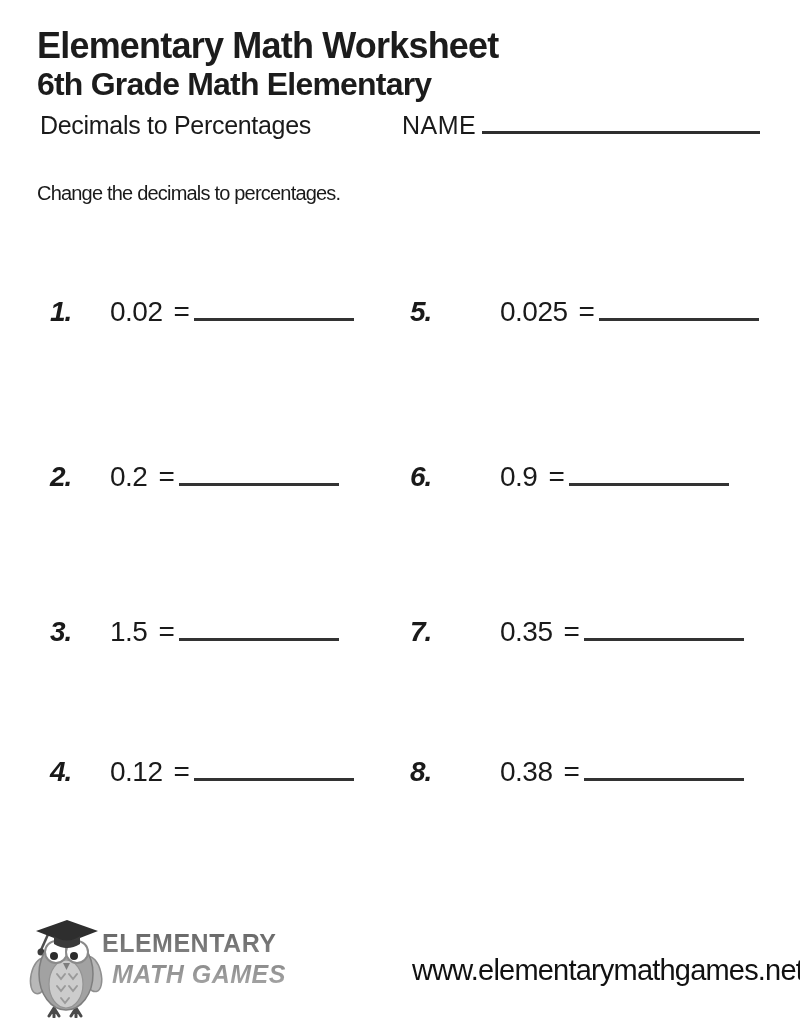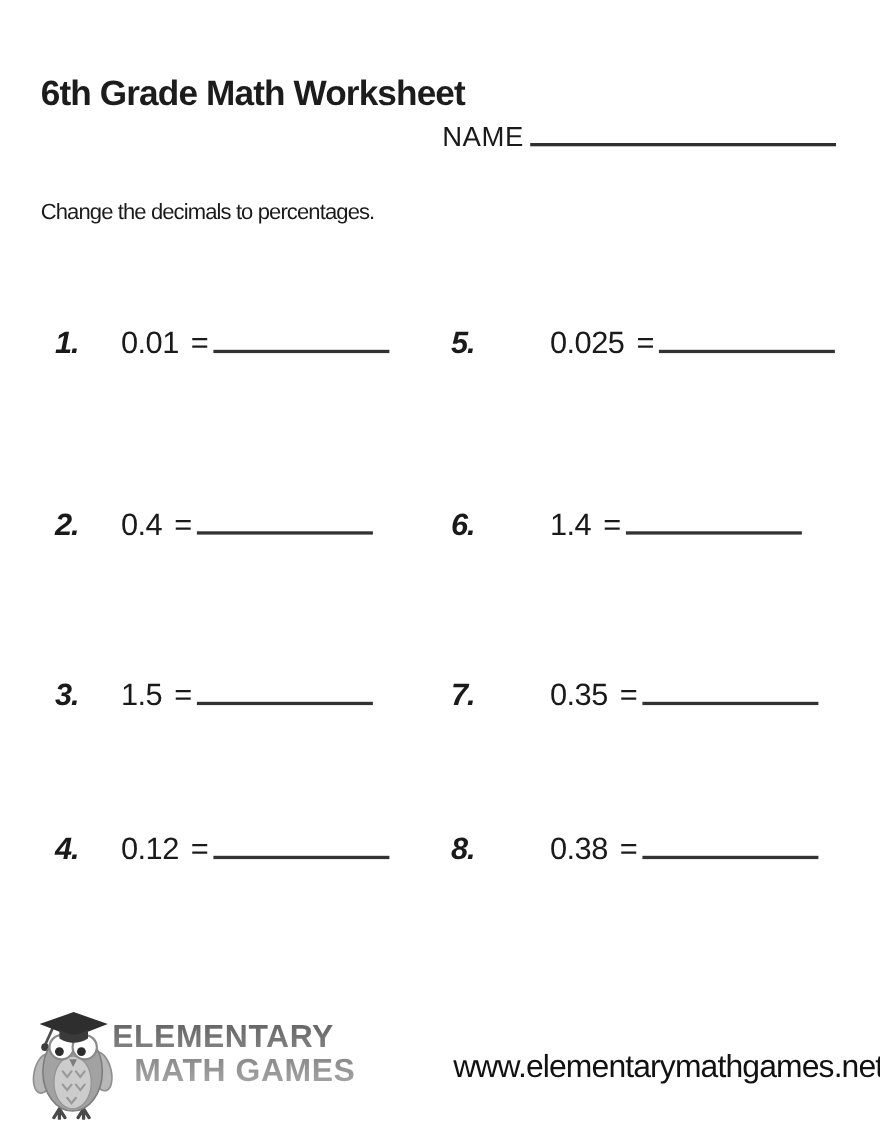--- a/index.html
+++ b/index.html
@@ -64,68 +64,70 @@
   .row-1 { top:294px; }
   .row-2 { top:459px; }
   .row-3 { top:614px; }
   .row-4 { top:754px; }
 
   
   .owl { position:absolute; left:28px; top:916px; }
   .logo-text {
     position:absolute; left:102px; top:928px;
     font-weight:bold; letter-spacing:0.5px; line-height:31px;
-    font-size:29px;
+    font-size:25px;
     background:linear-gradient(180deg,#636363 0%, #8b8b8b 55%, #a9a9a9 100%);
     -webkit-background-clip:text; background-clip:text;
     -webkit-text-fill-color:transparent; color:transparent;
   }
-  .logo-line2 { margin-left:20px; }
+  .logo-line2 { margin-left:10px;font-style:italic; }
   .site-url {
     position:absolute; left:412px; top:954px;
     font-size:29px; letter-spacing:-0.8px; color:#111111;
   }
 </style>
 </head>
 <body>
 
 <div class="page">
 
-  <div class="subtitle">6th Grade Math Worksheet</div>
+  <div class="title">Elementary Math Worksheet</div>
+  <div class="subtitle">6th Grade Math Elementary</div>
+  <div class="topic">Decimals to Percentages</div>
   <div class="name-row">
     <span class="name-label">NAME</span>
     <span class="name-line"></span>
   </div>
   <div class="instruction">Change the decimals to percentages.</div>
 
   <div class="prow row-1">
     <div class="cell left">
       <span class="pnum">1.</span>
-      <span class="pval">0.01</span>
+      <span class="pval">0.02</span>
       <span class="peq">=</span>
       <span class="blank"></span>
     </div>
     <div class="cell right">
       <span class="pnum">5.</span>
       <span class="pval">0.025</span>
       <span class="peq">=</span>
       <span class="blank"></span>
     </div>
   </div>
 
   <div class="prow row-2">
     <div class="cell left">
       <span class="pnum">2.</span>
-      <span class="pval">0.4</span>
+      <span class="pval">0.2</span>
       <span class="peq">=</span>
       <span class="blank"></span>
     </div>
     <div class="cell right">
       <span class="pnum">6.</span>
-      <span class="pval">1.4</span>
+      <span class="pval">0.9</span>
       <span class="peq">=</span>
       <span class="blank"></span>
     </div>
   </div>
 
   <div class="prow row-3">
     <div class="cell left">
       <span class="pnum">3.</span>
       <span class="pval">1.5</span>
       <span class="peq">=</span>

